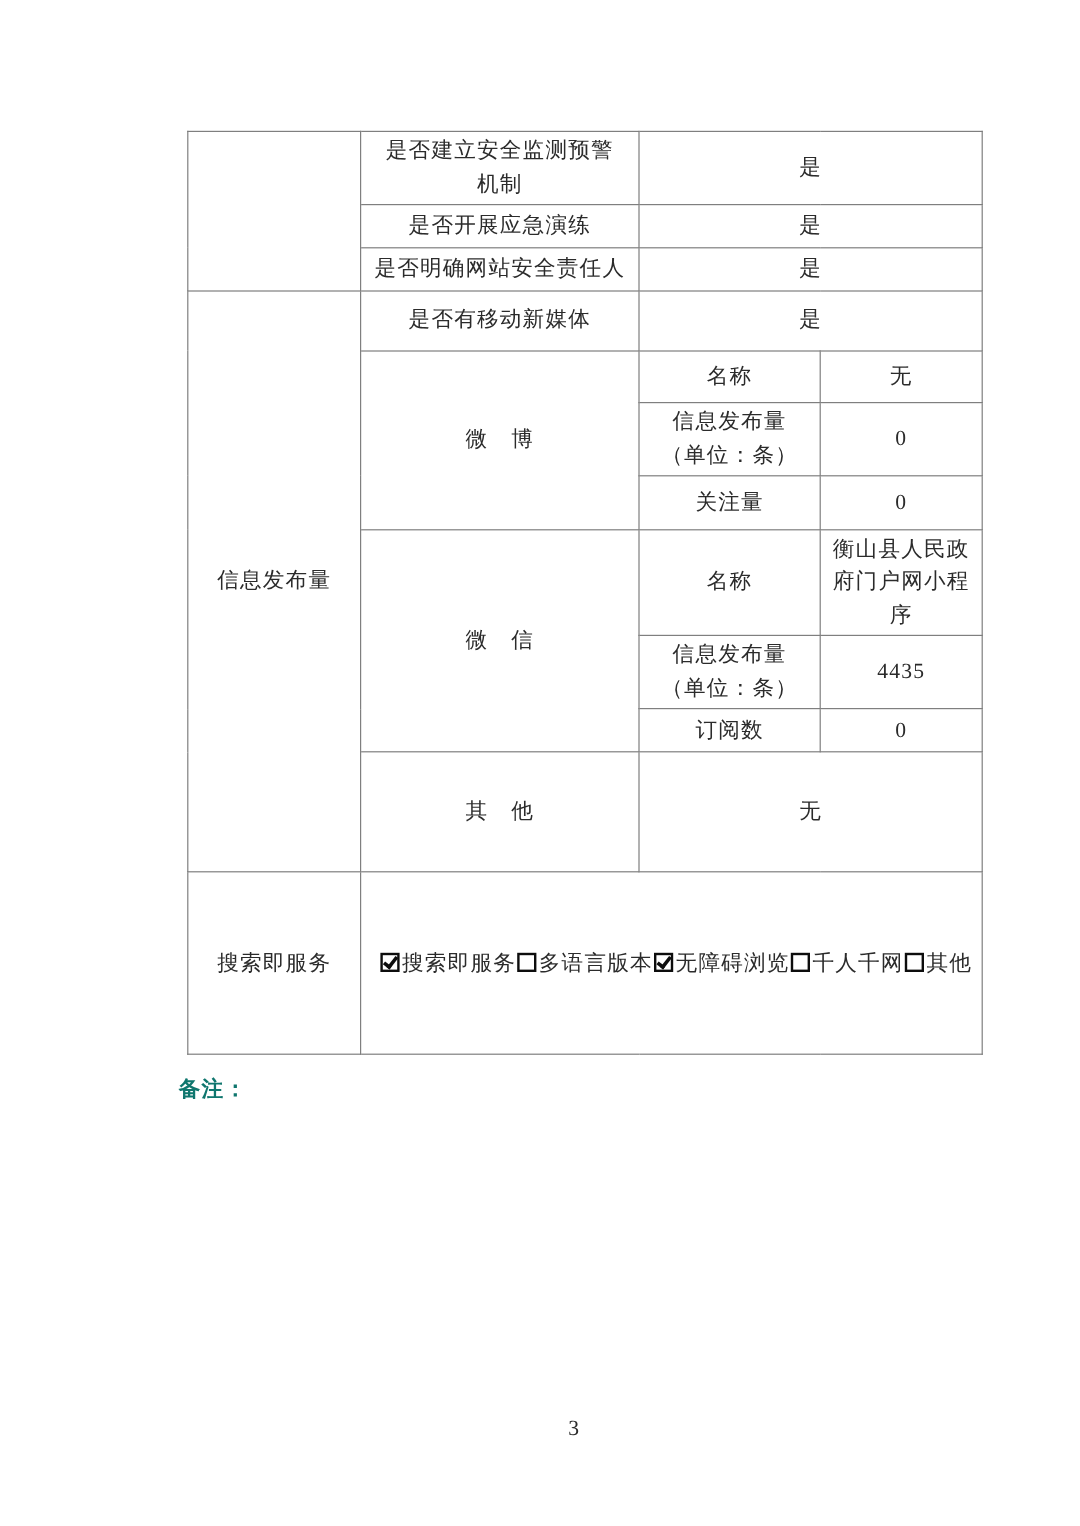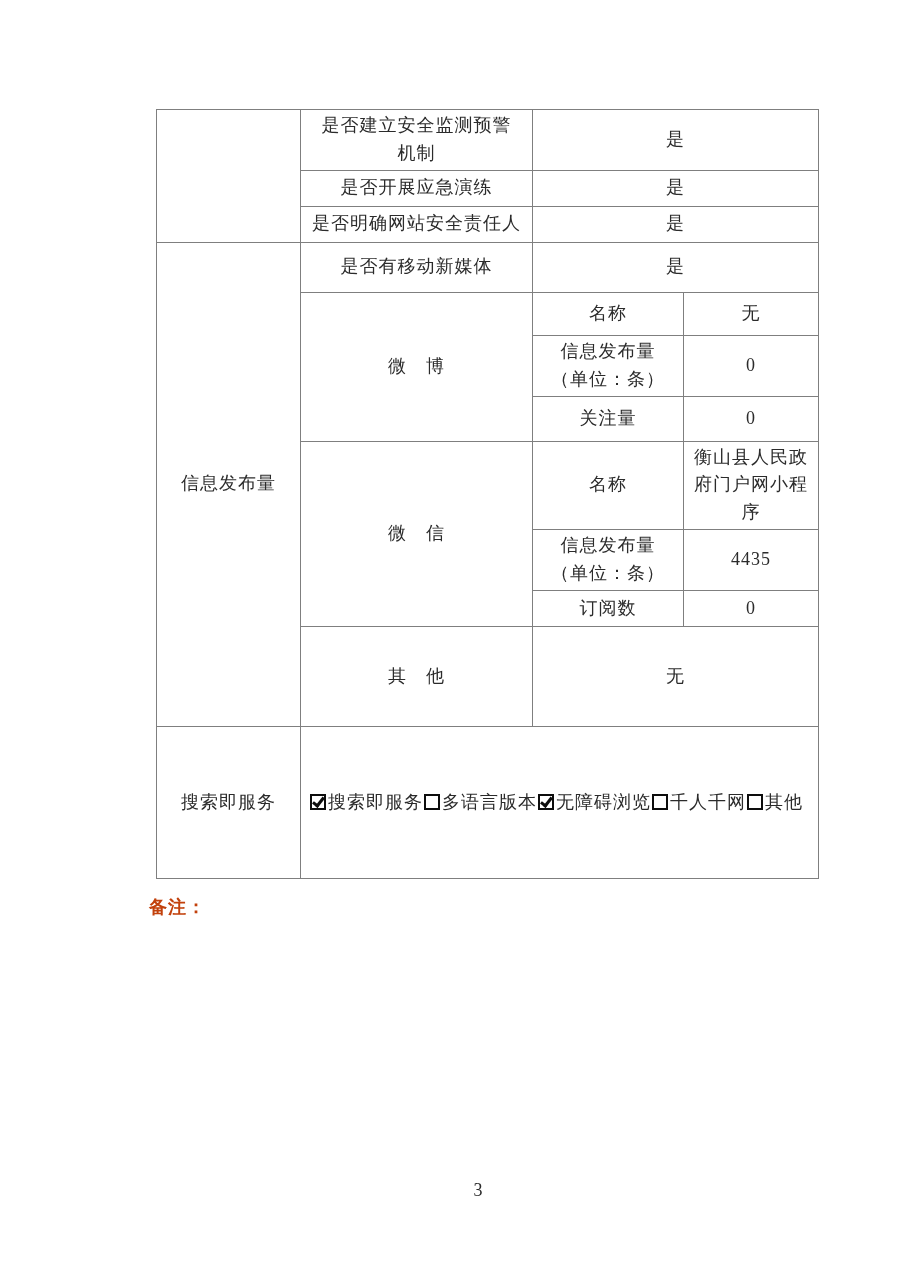--- a/index.html
+++ b/index.html
@@ -35,21 +35,21 @@
     padding: 2px 8px;
     white-space: pre-line;
     word-break: break-all;
     overflow: hidden;
   }
   td.innov-cell {
     padding: 0 4px;
     white-space: nowrap;
   }
   .opts {
-    text-align: left;
+    text-align: right;
     letter-spacing: 1px;
     font-size: 18px;
   }
   .opt-item {
     display: inline-block;
     white-space: nowrap;
   }
   .cb {
     display: inline-block;
     width: 12px;
@@ -71,21 +71,21 @@
     border-width: 0 3px 3px 0;
     transform: rotate(38deg);
   }
   .remark {
     position: absolute;
     left: 121px;
     top: 895px;
     font-size: 18px;
     font-weight: bold;
     letter-spacing: 1px;
-    color: #c2410c;
+    color: #0f766e;
   }
   .pagenum {
     position: absolute;
     left: 0;
     right: 0;
     top: 1180px;
     text-align: center;
     font-size: 18px;
     color: #2b2b2b;
   }

